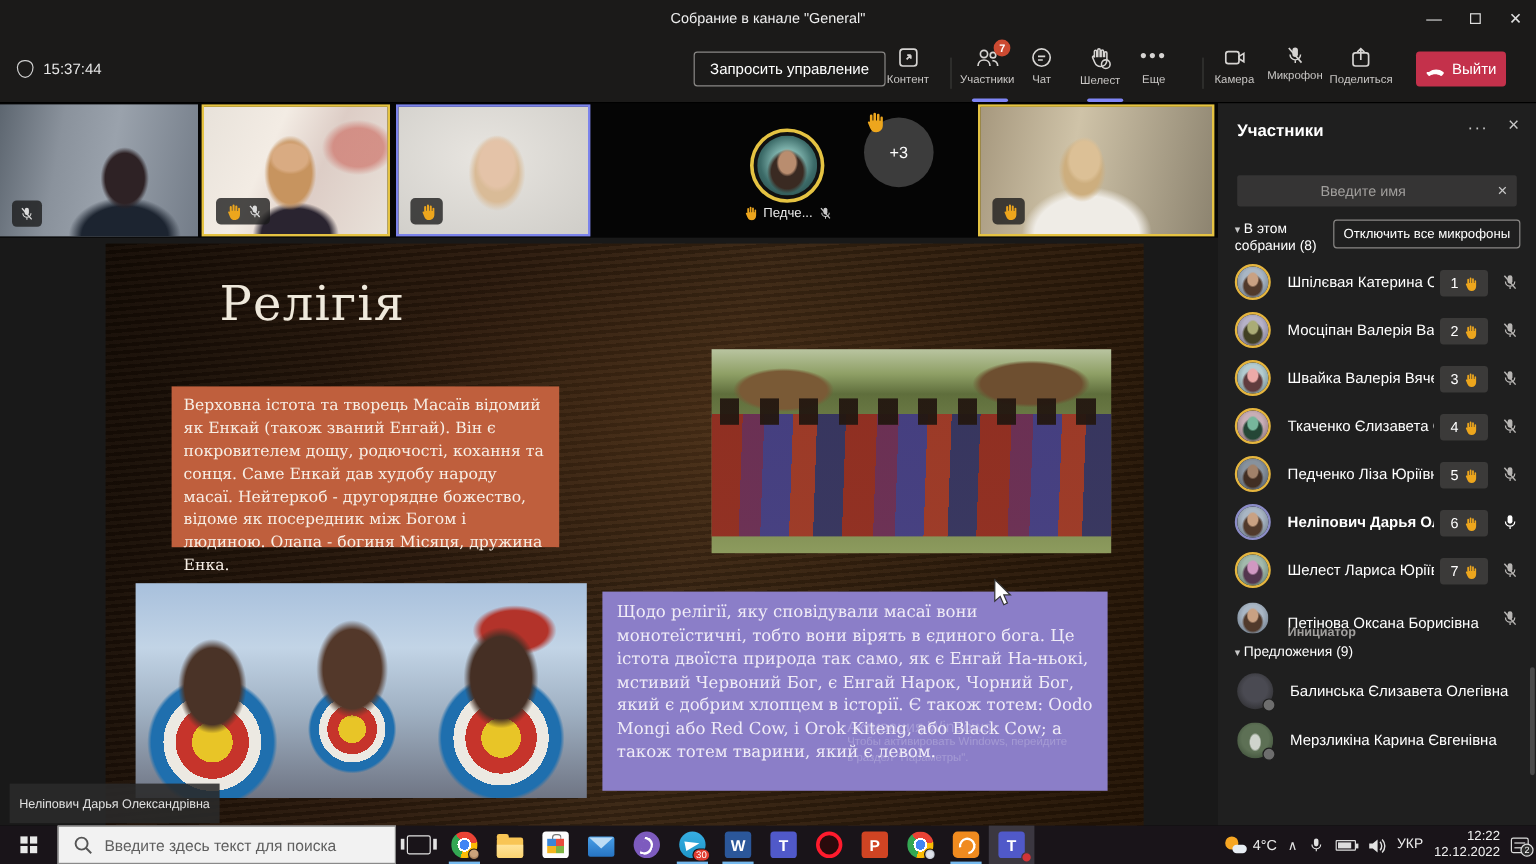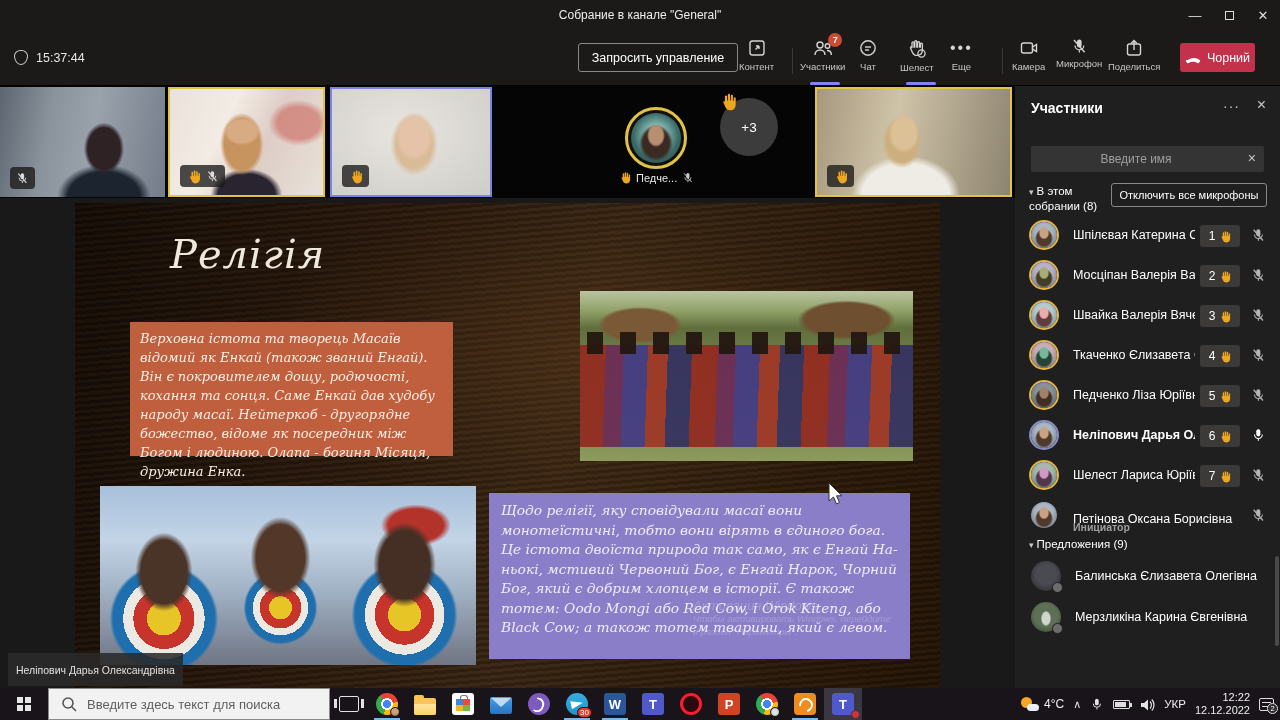--- a/index.html
+++ b/index.html
@@ -61,24 +61,24 @@
            radial-gradient(ellipse 14px 18px at 50% 45%,#b98d6f 0 50%,rgba(185,141,111,0) 65%),
            radial-gradient(ellipse 24px 26px at 50% 60%,#3a2a22 0 55%,rgba(58,42,34,0) 70%),
            radial-gradient(circle at 50% 45%,#7fb3ad 0 30%,#3c6b68 60%,#23403f 100%);}
   .avlabel{position:absolute;left:618px;top:85px;display:flex;align-items:center;gap:5px;color:#e8e8e8;font-size:11px;}
   .plus3{position:absolute;left:720px;top:12px;width:58px;height:58px;border-radius:50%;background:#3c3c3c;
          display:flex;align-items:center;justify-content:center;font-size:13.5px;color:#fff;}
   .plus3hand{position:absolute;left:718px;top:6px;}
 
   
   .stage{position:absolute;left:0;top:198px;width:1015px;height:490px;background:#191919;}
-  .slide{position:absolute;left:75px;top:5px;width:865px;height:512px;overflow:hidden;background:
+  .slide{position:absolute;left:88px;top:5px;width:865px;height:512px;overflow:hidden;background:
       radial-gradient(ellipse 500px 220px at 60% 30%,rgba(120,75,35,.25),rgba(0,0,0,0) 70%),
       repeating-linear-gradient(175deg,rgba(0,0,0,.18) 0 3px,rgba(255,255,255,.02) 3px 6px),
-      linear-gradient(105deg,#150c05 0%,#2a190c 30%,#3a2613 55%,#241405 100%); font-style: italic;}
+      linear-gradient(105deg,#150c05 0%,#2a190c 30%,#3a2613 55%,#241405 100%);}
   .slidetitle{position:absolute;left:95px;top:28px;font-family:"DejaVu Serif",serif;font-size:40px;color:#efe9dc;letter-spacing:1px;}
   .obox{position:absolute;left:55px;top:119px;width:323px;height:134px;background:#bf5f3d;padding:7px 10px;
         font-family:"DejaVu Serif",serif;font-size:13px;line-height:19px;color:#f7efe6;}
   .pbox{position:absolute;left:414px;top:290px;width:421px;height:166px;background:#8b7ec8;padding:8px 12px;
         font-family:"DejaVu Serif",serif;font-size:13.8px;line-height:19.5px;color:#f0ecf7;}
   .photo1{position:absolute;left:505px;top:88px;width:333px;height:170px;background:
       linear-gradient(0deg,rgba(141,155,94,0) 78%,rgba(141,155,94,0) 78%),
       radial-gradient(ellipse 60px 26px at 18% 20%,#7a5a36 0 60%,rgba(122,90,54,0) 70%),
       radial-gradient(ellipse 70px 28px at 80% 17%,#6e4f30 0 60%,rgba(110,79,48,0) 70%),
       linear-gradient(180deg,#b9c4a0 0%,#8fa066 12%,#5f6e3c 22%,#6b7a45 34%,#7d8c52 82%,#8d9b5e 100%);}
@@ -342,21 +342,21 @@
     <div class="titem" style="left:1108px">
       <svg width="20" height="20" viewBox="0 0 20 20">
           <use href="#d-shareup"></use>
         </svg>
       <span class="lbl">Поделиться</span>
     </div>
     <div class="leavebtn">
       <svg width="16" height="14" viewBox="0 0 20 14">
           <use href="#d-phone"></use>
         </svg>
-      <span>Чорний</span>
+      <span>Выйти</span>
     </div>
   </div>
 
   <div class="strip">
     <div class="vtile t1">
       <div class="mutepill">
         <svg width="13" height="13" viewBox="0 0 17 17">
             <use href="#d-micoff"></use>
           </svg>
       </div>

